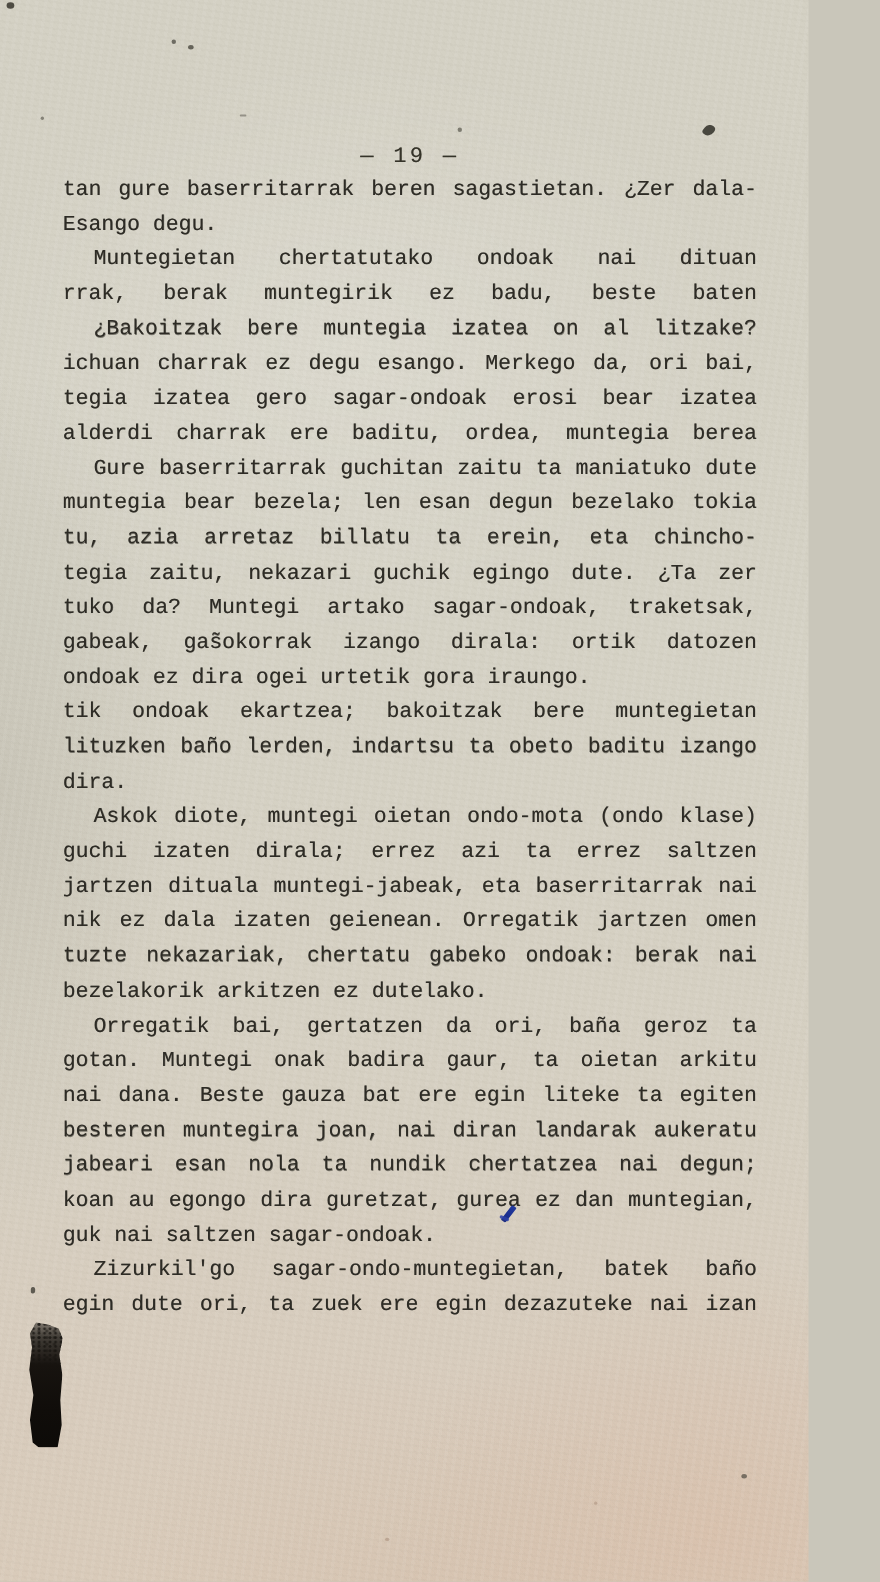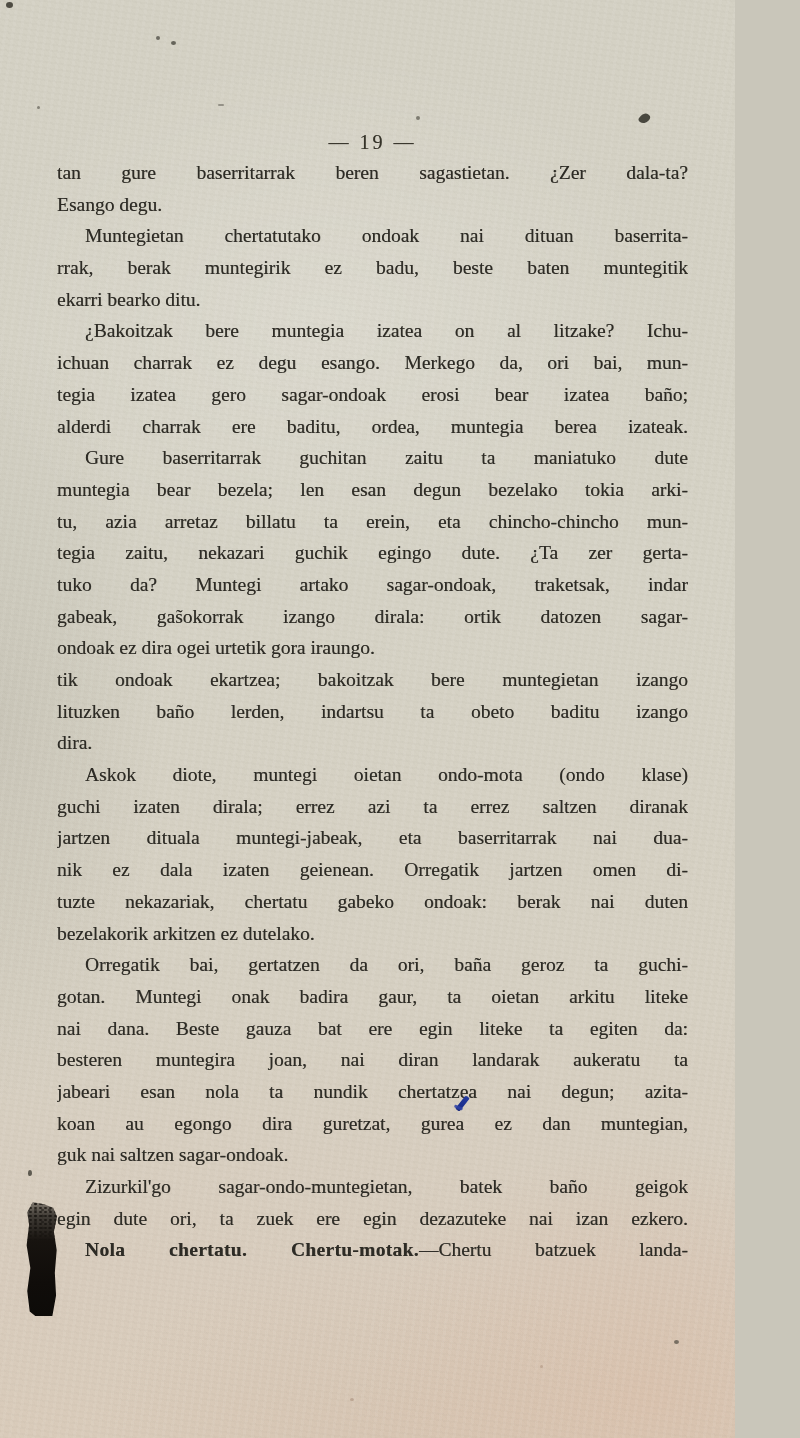--- a/index.html
+++ b/index.html
@@ -1,21 +1,21 @@
 <!DOCTYPE html>
 <html><head>
 <meta charset="utf-8">
 <style>
   html, body { margin: 0; padding: 0; background: #c9c6ba; }
   .page {
     position: relative;
     width: 735px;
     height: 1438px;
     overflow: hidden;
-    font-family: Liberation Serif, serif;
+    font-family: Liberation Mono, monospace;
     color: #2d2b25;
     background:
       radial-gradient(ellipse 520px 380px at 44% 22%, rgba(255,255,255,0.16), rgba(255,255,255,0) 70%),
       radial-gradient(ellipse 480px 420px at 88% 97%, rgba(216,160,128,0.22), rgba(216,160,128,0) 60%),
       radial-gradient(ellipse 300px 700px at 0% 50%, rgba(92,90,80,0.10), rgba(92,90,80,0) 55%),
       radial-gradient(ellipse 420px 300px at 50% 100%, rgba(205,170,145,0.18), rgba(205,170,145,0) 65%),
       linear-gradient(180deg, #d4d1c4 0%, #d5d2c5 40%, #d6d0c2 70%, #d8ccbd 88%, #d9cbba 100%);
   }
   
   .grain {
@@ -96,21 +96,20 @@
 <div class="page">
   <div class="grain"></div>
 
   <div class="pagenum">— 19 —</div>
 
   <div class="text-block">
       <div class="line">tan gure baserritarrak beren sagastietan. ¿Zer dala-ta?</div>
       <div class="line no-just">Esango degu.</div>
       <div class="line indent">Muntegietan chertatutako ondoak nai dituan baserrita-</div>
       <div class="line">rrak, berak muntegirik ez badu, beste baten muntegitik</div>
-      <div class="line no-just">ekarri bearko ditu.</div>
       <div class="line indent">¿Bakoitzak bere muntegia izatea on al litzake? Ichu-</div>
       <div class="line">ichuan charrak ez degu esango. Merkego da, ori bai, mun-</div>
       <div class="line">tegia izatea gero sagar-ondoak erosi bear izatea baño;</div>
       <div class="line">alderdi charrak ere baditu, ordea, muntegia berea izateak.</div>
       <div class="line indent">Gure baserritarrak guchitan zaitu ta maniatuko dute</div>
       <div class="line">muntegia bear bezela; len esan degun bezelako tokia arki-</div>
       <div class="line">tu, azia arretaz billatu ta erein, eta chincho-chincho mun-</div>
       <div class="line">tegia zaitu, nekazari guchik egingo dute. ¿Ta zer gerta-</div>
       <div class="line">tuko da? Muntegi artako sagar-ondoak, traketsak, indar</div>
       <div class="line">gabeak, gas̃okorrak izango dirala: ortik datozen sagar-</div>
@@ -126,21 +125,20 @@
       <div class="line no-just">bezelakorik arkitzen ez dutelako.</div>
       <div class="line indent">Orregatik bai, gertatzen da ori, baña geroz ta guchi-</div>
       <div class="line">gotan. Muntegi onak badira gaur, ta oietan arkitu liteke</div>
       <div class="line">nai dana. Beste gauza bat ere egin liteke ta egiten da:</div>
       <div class="line">besteren muntegira joan, nai diran landarak aukeratu ta</div>
       <div class="line">jabeari esan nola ta nundik chertatzea nai degun; azita-</div>
       <div class="line">koan au egongo dira guretzat, gurea ez dan muntegian,</div>
       <div class="line no-just">guk nai saltzen sagar-ondoak.</div>
       <div class="line indent">Zizurkil'go sagar-ondo-muntegietan, batek baño geigok</div>
       <div class="line">egin dute ori, ta zuek ere egin dezazuteke nai izan ezkero.</div>
-      <div class="line indent"><span class="bold">Nola chertatu. Chertu-motak.</span>—Chertu batzuek landa-</div>
     </div>
 
   <div class="ink-blot"></div>
 
   <div class="blue-mark">
     <div class="stroke1"></div>
     <div class="stroke2"></div>
   </div>
 
   <div class="speck" style="left:6px;  top:2px;    width:7px; height:6px; opacity:.85;"></div>

